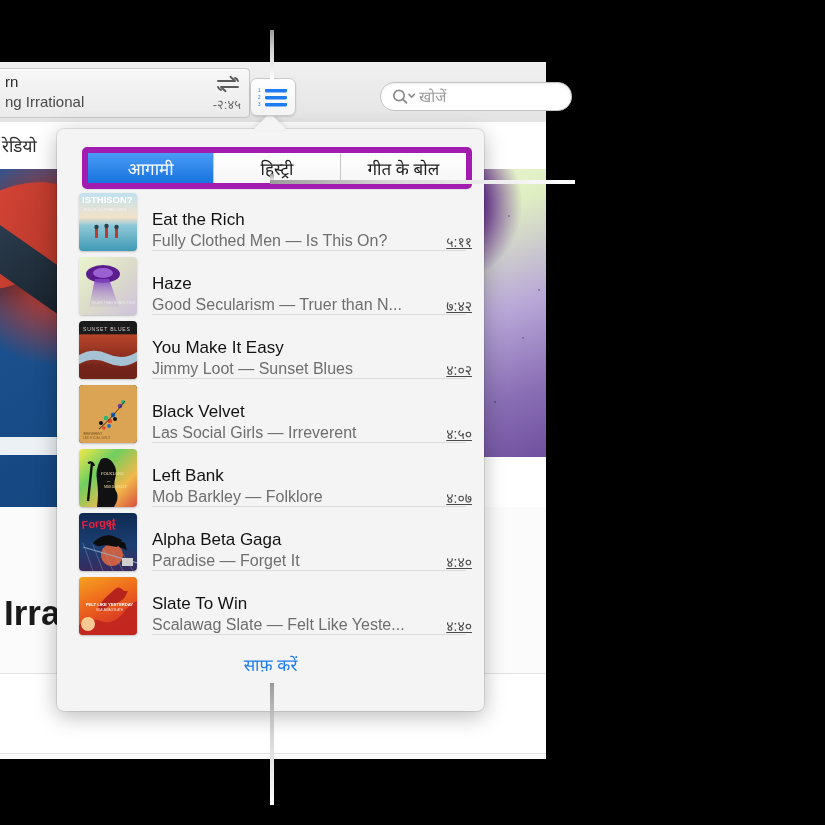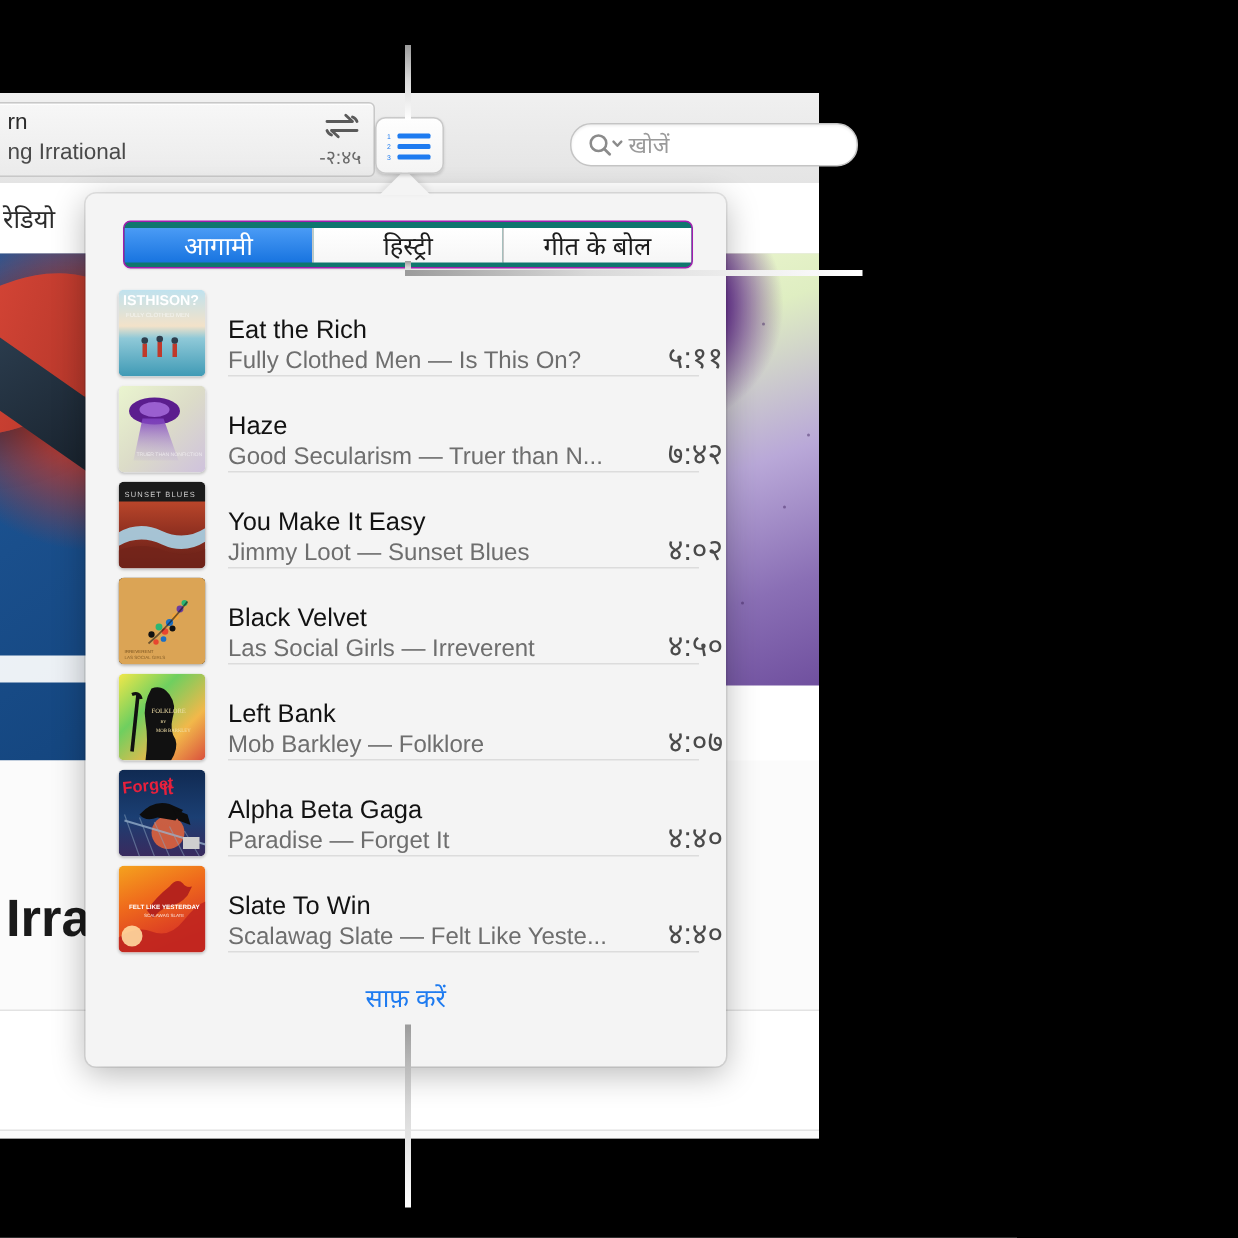--- a/index.html
+++ b/index.html
@@ -291,27 +291,26 @@
     z-index: 31;
     filter: drop-shadow(0 -2px 2px rgba(0,0,0,0.10));
   }
 
   .segmented {
     position: absolute;
     left: 25px;
     top: 18px;
     width: 378px;
     height: 30px;
-    border: 1px solid #a21caf;
+    border: 6px solid #a21caf;
     border-radius: 5px;
     overflow: hidden;
     display: flex;
-    background: #0f766e;
+    background: #1d4ed8;
     box-shadow: 0 1px 1px rgba(0,0,0,0.07);
-    align-items: center;
   }
   .seg {
     flex: 1 1 0;
     display: flex;
     align-items: center;
     justify-content: center;
     font-size: 17px;
     color: #1c1c1c;
     background: linear-gradient(to bottom, #ffffff, #f6f6f6);
     border-right: 1px solid #c6c6c6;
@@ -366,23 +365,24 @@
     color: #6e6e6e;
     white-space: nowrap;
     overflow: hidden;
     text-overflow: ellipsis;
     line-height: 21px;
   }
   .t-dur {
     flex: 0 0 auto;
     width: 58px;
     text-align: right;
-    font-size: 20px;
+    font-size: 14px;
     color: #4a4a4a;
-    padding-right: 2px;
+    padding-right: 12px;
+    text-decoration: underline;
   }
   .row-sep {
     position: absolute;
     left: 95px;
     right: 18px;
     bottom: 0;
     height: 1px;
     background: #dcdcdc;
   }
 

